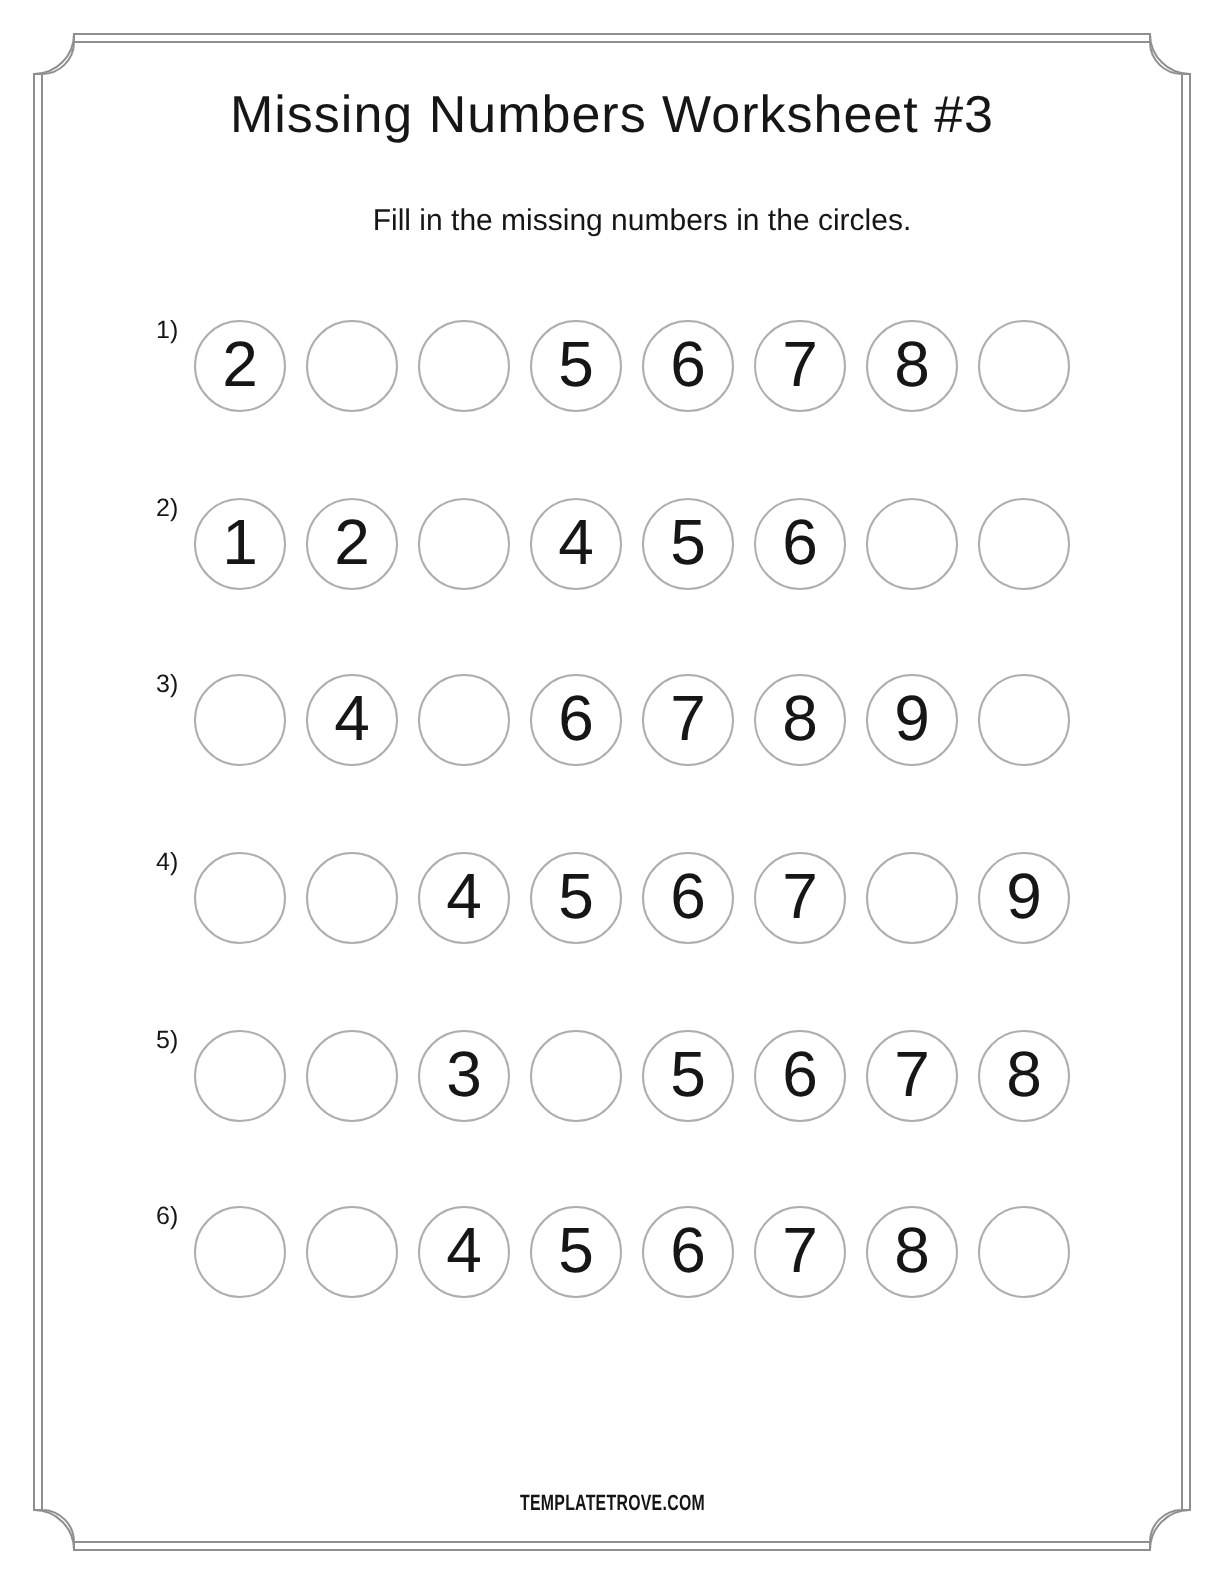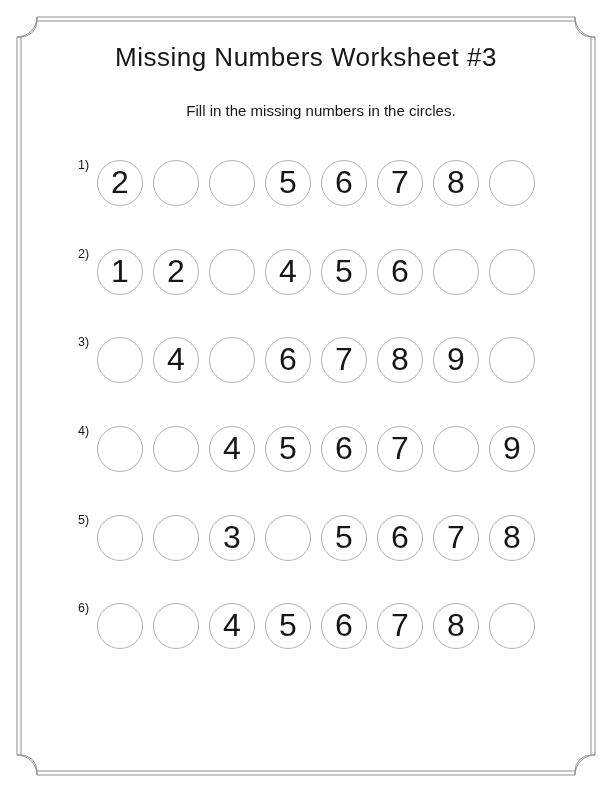--- a/index.html
+++ b/index.html
@@ -199,14 +199,17 @@
           <div class="circle">4</div>
           <div class="circle">5</div>
           <div class="circle">6</div>
           <div class="circle">7</div>
           <div class="circle">8</div>
           <div class="circle"></div>
         </div>
   </div>
     </div>
 
+  <div class="footer">
+    <span>TEMPLATETROVE.COM</span>
+  </div>
 
 </div>
 
 </body></html>

